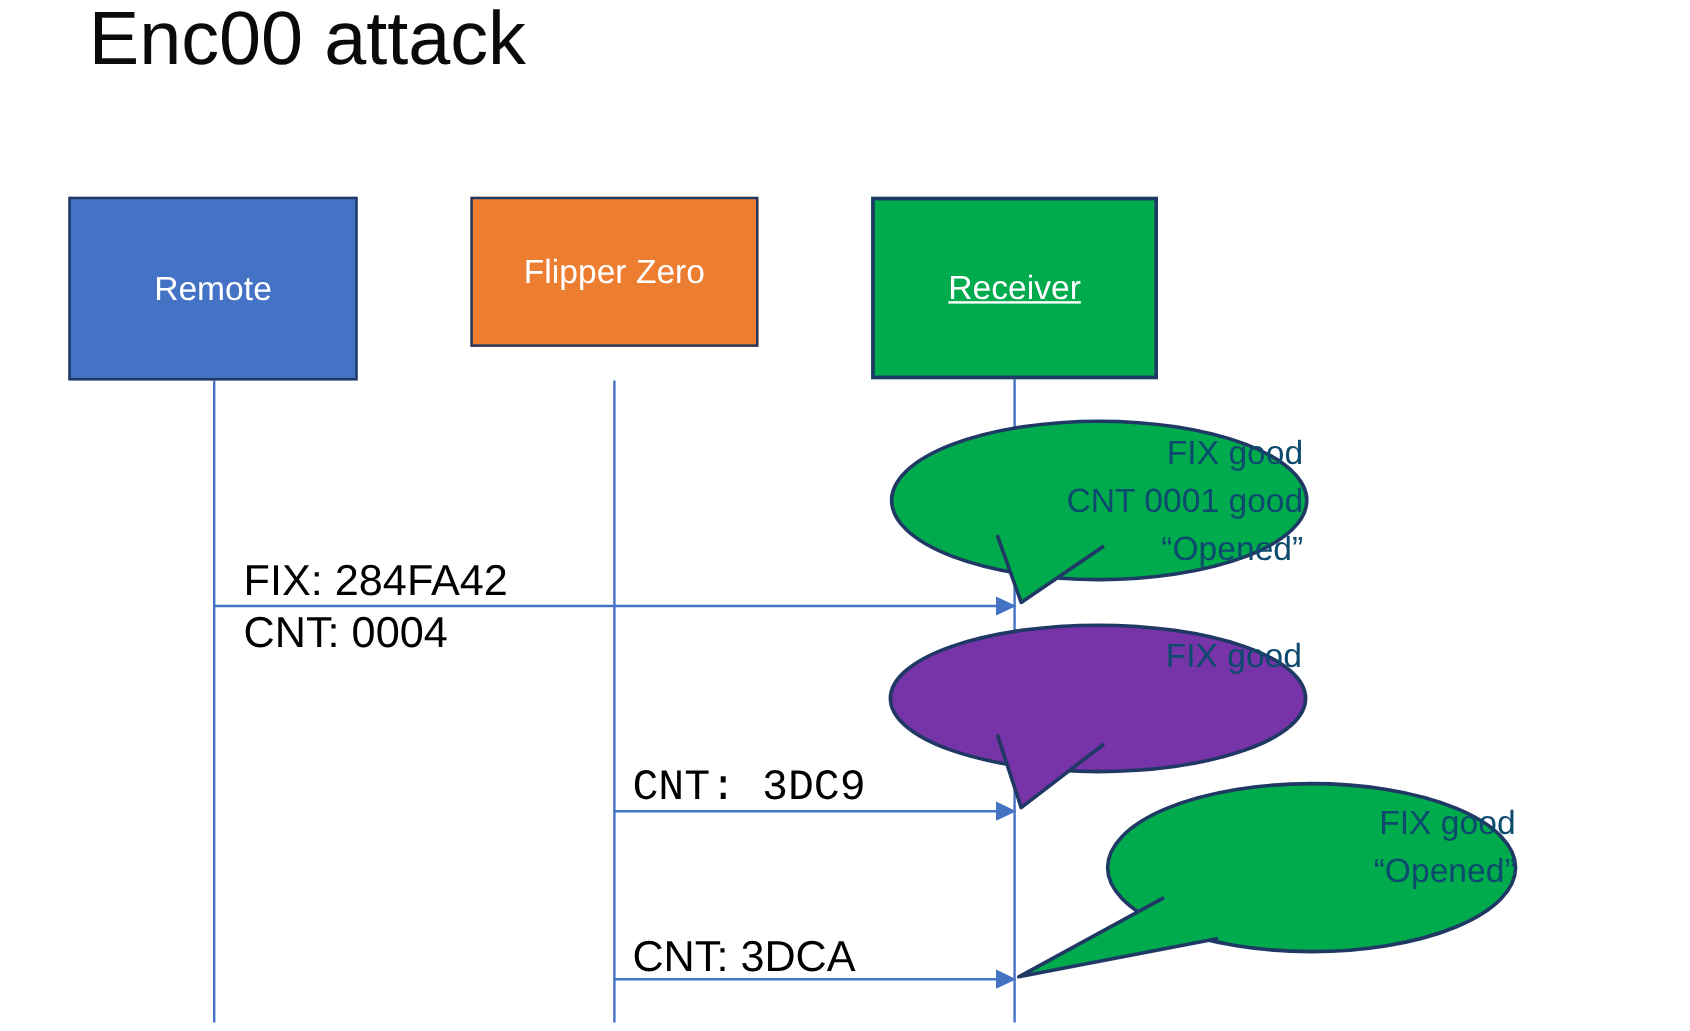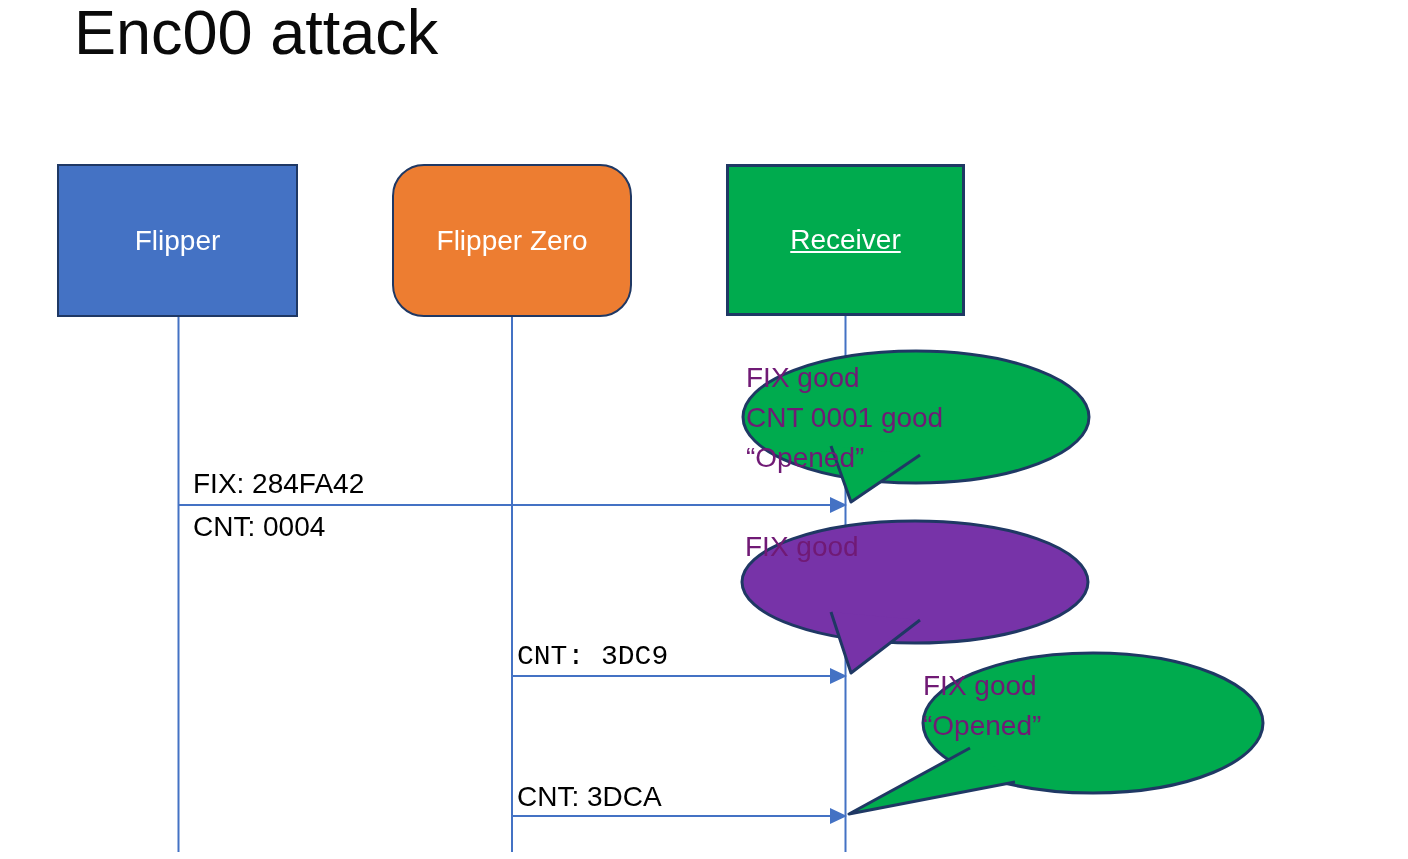--- a/index.html
+++ b/index.html
@@ -13,30 +13,30 @@
     font-family:"Liberation Sans",sans-serif;
   }
   .layer{position:absolute;left:0;top:0;}
   .actor{
     position:absolute;box-sizing:border-box;
     border:2px solid #1F3864;
     display:flex;align-items:center;justify-content:center;
     color:#ffffff;font-size:28px;
   }
   .actor-remote{left:57px;top:164px;width:241px;height:153px;background:#4472C4;}
-  .actor-flipper{left:392px;top:164px;width:240px;height:153px;background:#ED7D31;border-radius:32px;}
+  .actor-flipper{left:392px;top:164px;width:240px;height:125px;background:#ED7D31;}
   .actor-receiver{left:726px;top:164px;width:239px;height:152px;background:#00AB4E;border-width:3px;text-decoration:underline;}
   .msg{
-    position:absolute;font-size:28px;color:#000;white-space:nowrap;line-height:32px;
+    position:absolute;font-size:36px;color:#000;white-space:nowrap;line-height:32px;margin-left:10px;
   }
   .k-red{color:#EE1111;}
   .k-green{color:#2EB05C;}
   .k-green-bold{color:#1EA24E;font-weight:bold;}
   .callout-text{
-    position:absolute;width:340px;text-align:left;color:#701a75;
+    position:absolute;width:340px;text-align:right;color:#0c4a6e;
     font-size:28px;line-height:40px;
   }
 </style>
 </head>
 <body>
 
 <div class="stage">
 
   <h1 class="title">Enc00 attack</h1>
 
@@ -67,21 +67,21 @@
       <ellipse cx="915" cy="582" rx="173" ry="61" fill="#7733A8" stroke="#1F3864" stroke-width="3"></ellipse>
       <path d="M 831 612 L 851 673 L 920 620" fill="#7733A8" stroke="#1F3864" stroke-width="3" stroke-linejoin="round"></path>
     </g>
     <g>
       <ellipse cx="1093" cy="723" rx="170" ry="70" fill="#00AB4E" stroke="#1F3864" stroke-width="3"></ellipse>
       <path d="M 970 748 L 849 814 L 1015 782" fill="#00AB4E" stroke="#1F3864" stroke-width="3" stroke-linejoin="round"></path>
     </g>
   </svg>
 
   <div class="actor actor-remote">
-    <span>Flipper</span>
+    <span>Remote</span>
   </div>
   <div class="actor actor-flipper">
     <span>Flipper Zero</span>
   </div>
   <div class="actor actor-receiver">
     <span>Receiver</span>
   </div>
 
   <div class="msg" style="left:193px;top:468px;">
     <span>FIX: 284FA42</span>

